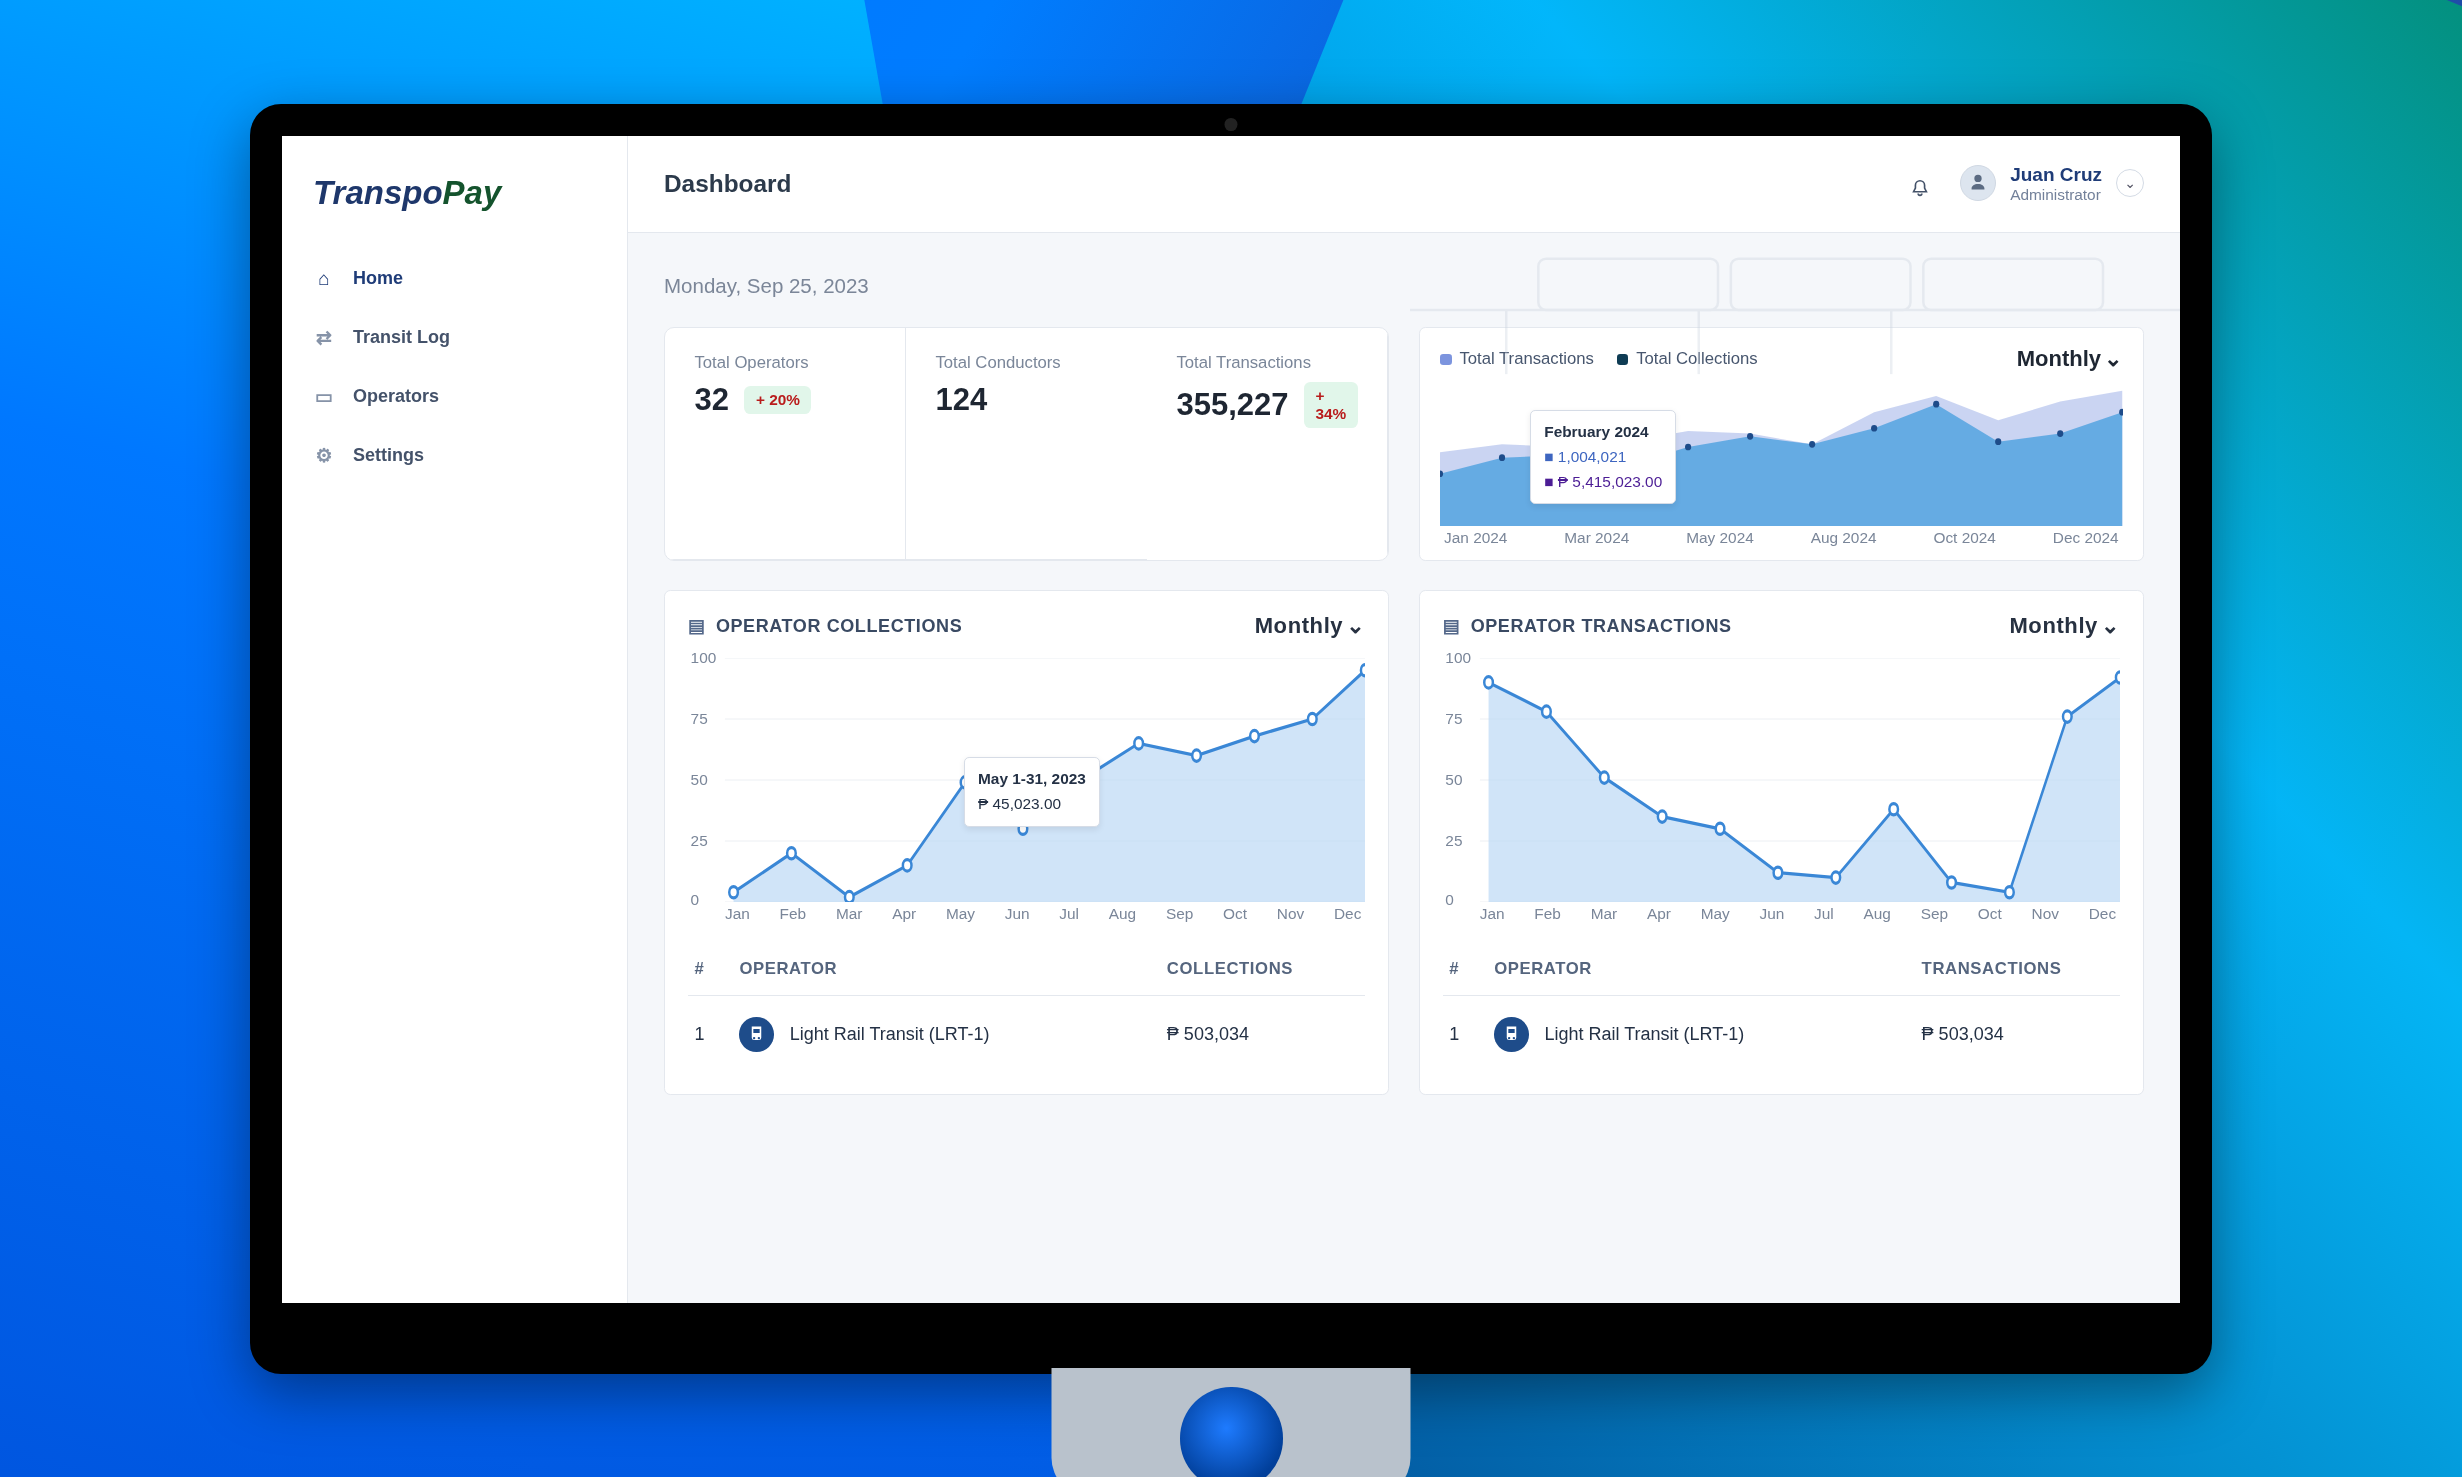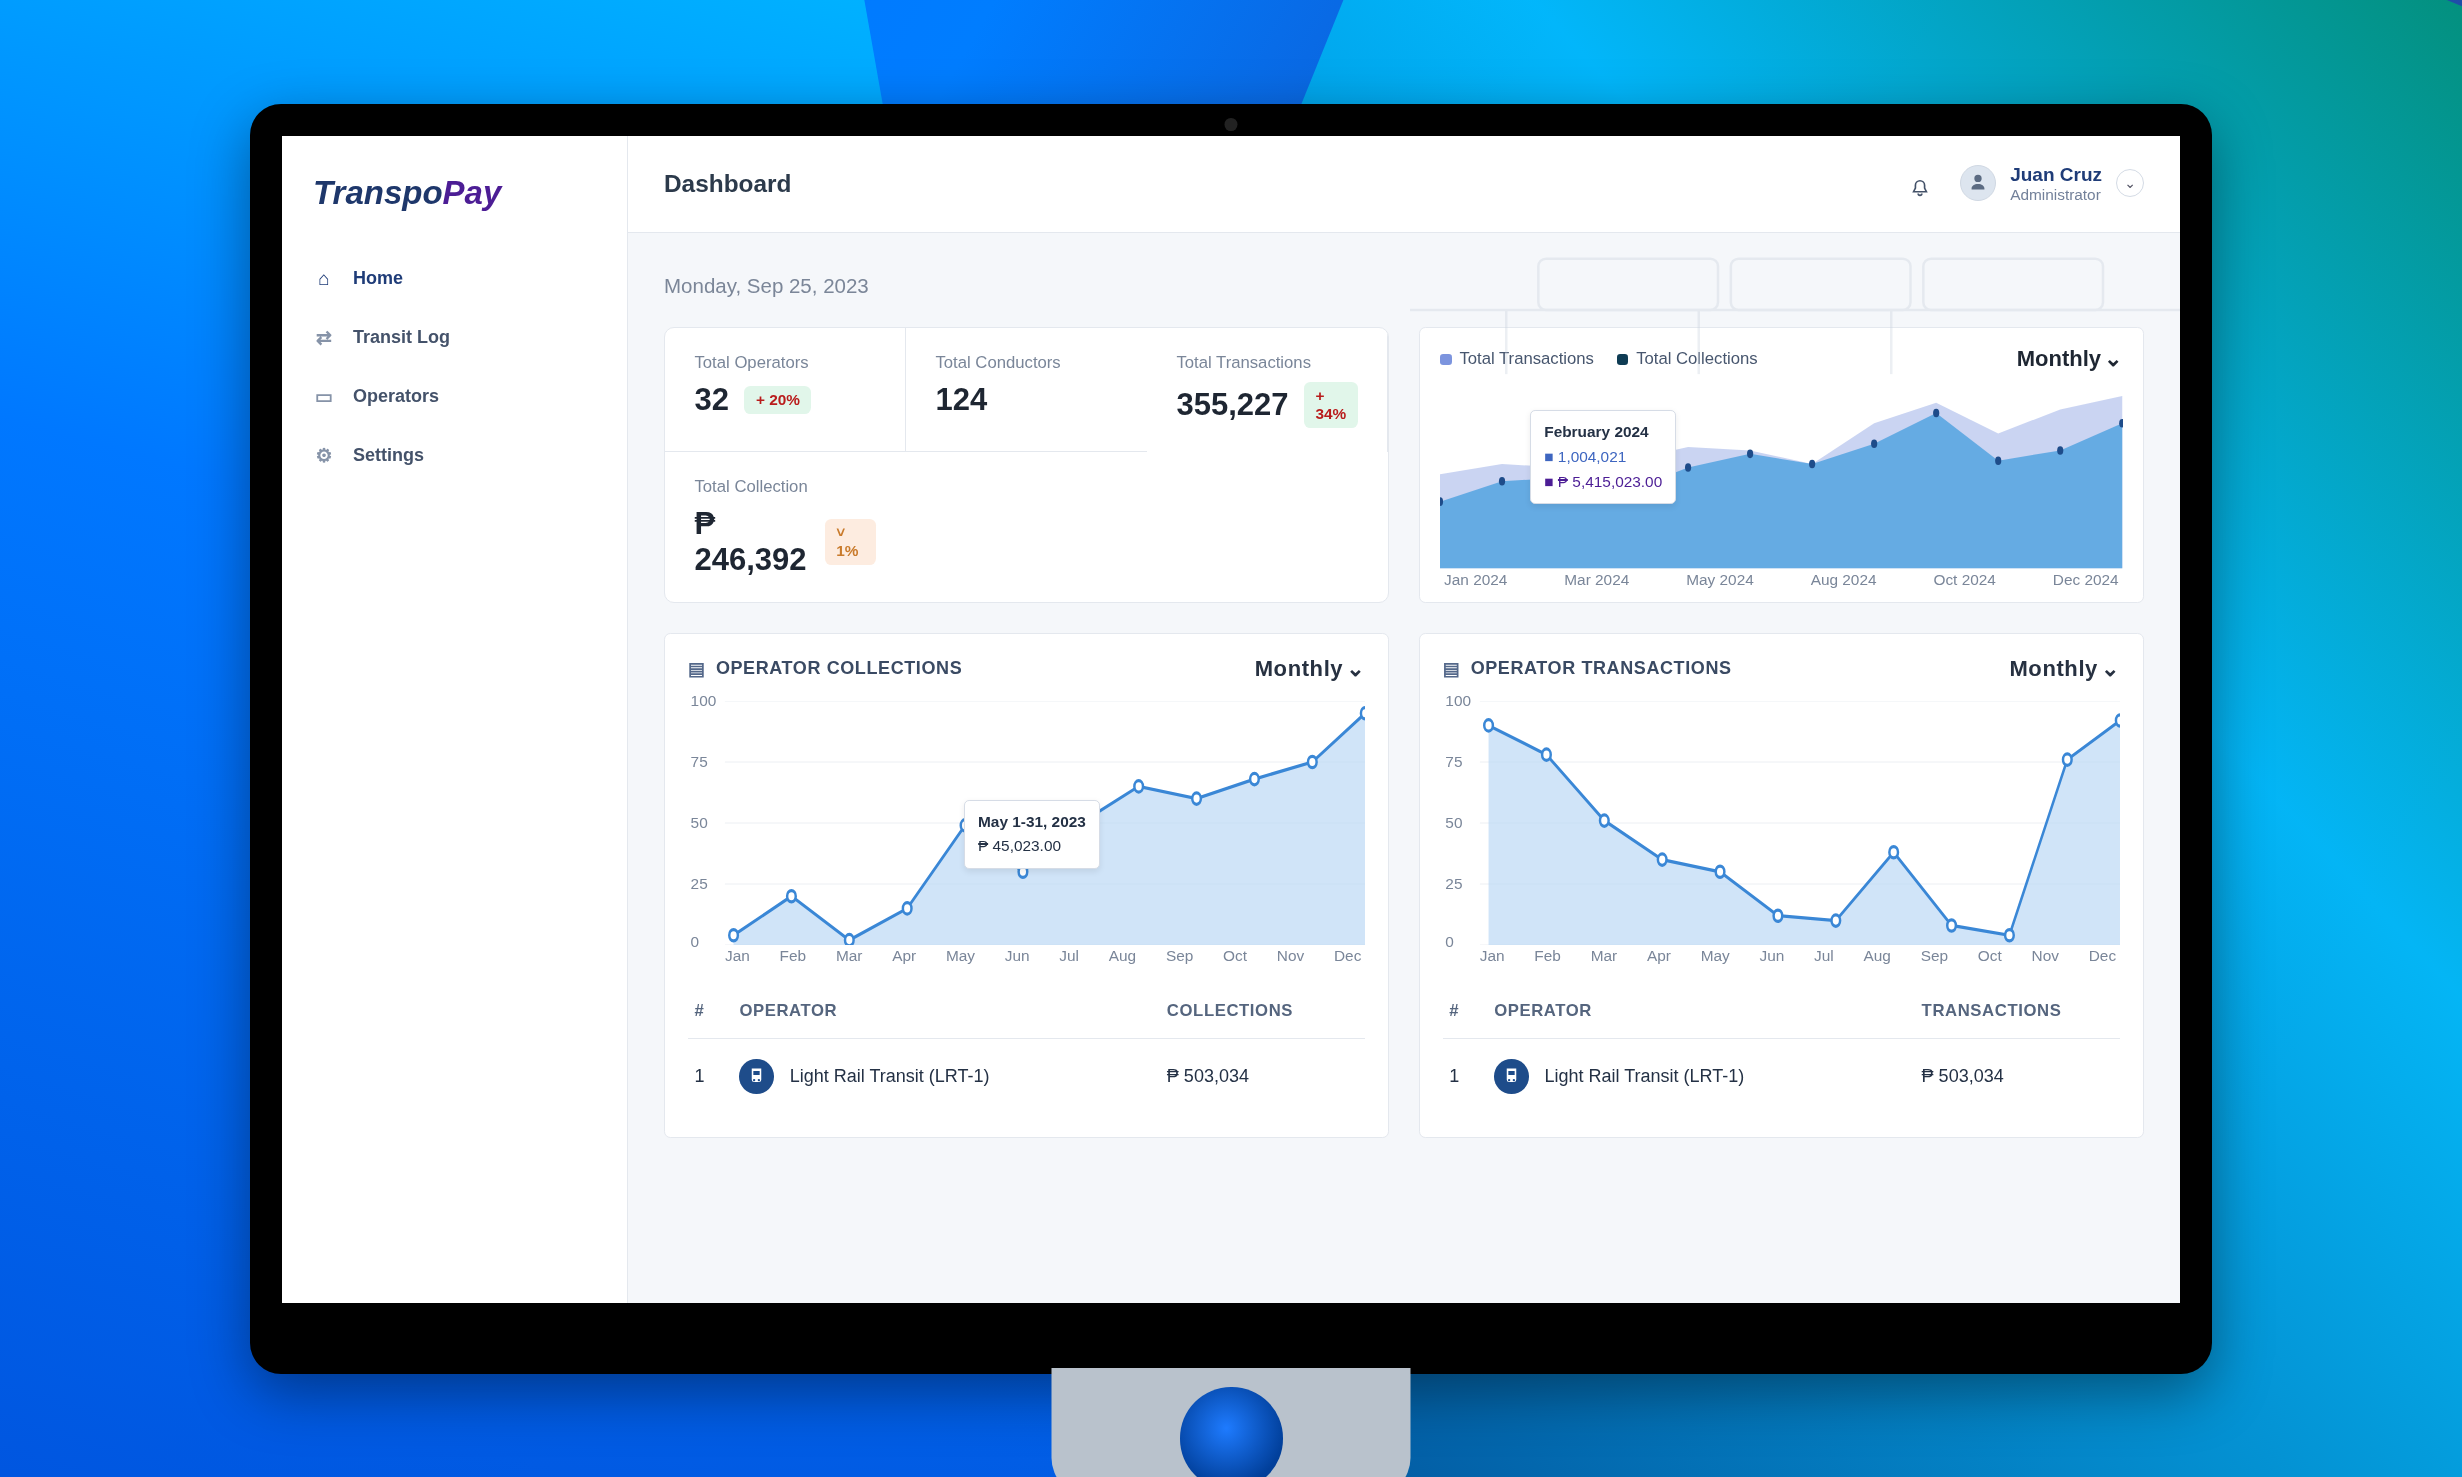--- a/index.html
+++ b/index.html
@@ -32,21 +32,21 @@
   .monitor-cam{position:absolute;top:14px;left:50%;transform:translateX(-50%);
     width:13px;height:13px;border-radius:6.4px;background:#222;}
 
   .screen{width:100%;height:100%;background:#f5f7fa;display:flex;font-size:18px;
     position:relative;overflow:hidden;}
 
   
   .sidebar{width:346px;background:#fff;border-right:0.6px solid #e4e8ee;padding-top:38px;}
   .logo{padding:0 31px 38px 31px;font-size:33px;font-weight:800;font-style:italic;}
   .logo span.t1{color:#1e376b;}
-  .logo span.t2{color:#4c1d95;}
+  .logo span.t2{color:#14532d;}
   .nav-item{display:flex;align-items:center;gap:18px;padding:18px 31px;color:#44526a;font-weight:600;cursor:pointer;}
   .nav-item.active{color:#1f3c78;font-weight:700;}
   .nav-item .ico{width:22px;text-align:center;font-size:19px;color:#8693a8;}
   .nav-item.active .ico{color:#1f3c78;}
 
   
   .main{flex:1;display:flex;flex-direction:column;}
   .topbar{background:#fff;border-bottom:0.6px solid #e4e8ee;display:flex;align-items:center;
     padding:0 36px;height:97px;}
   .topbar h1{font-size:24.4px;font-weight:700;color:#2c3a4b;}
@@ -201,27 +201,20 @@
               <div class="lbl">Total Conductors</div>
               <div class="val">
                   <span>124</span>
                 </div>
             </div>
             <div class="stat">
               <div class="lbl">Total Transactions</div>
               <div class="val">
                 <span>355,227</span>
                 <span class="chip green">+ 34%</span>
-              </div>
-            </div>
-            <div class="stat">
-              <div class="lbl">Total Collection</div>
-              <div class="val">
-                <span>₱ 246,392</span>
-                <span class="chip amber">˅ 1%</span>
               </div>
             </div>
           </div>
 
           <div class="chart-card">
             <div class="chart-head">
               <span class="legend-dot">
                 <span class="dot blue"></span>
                 <span>Total Transactions</span>
               </span>

